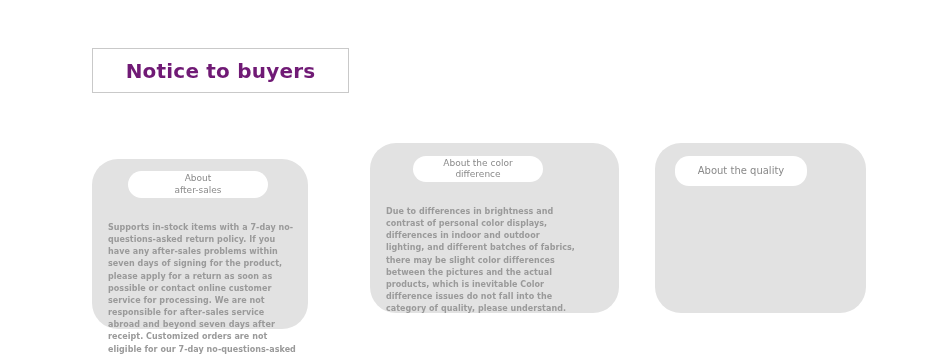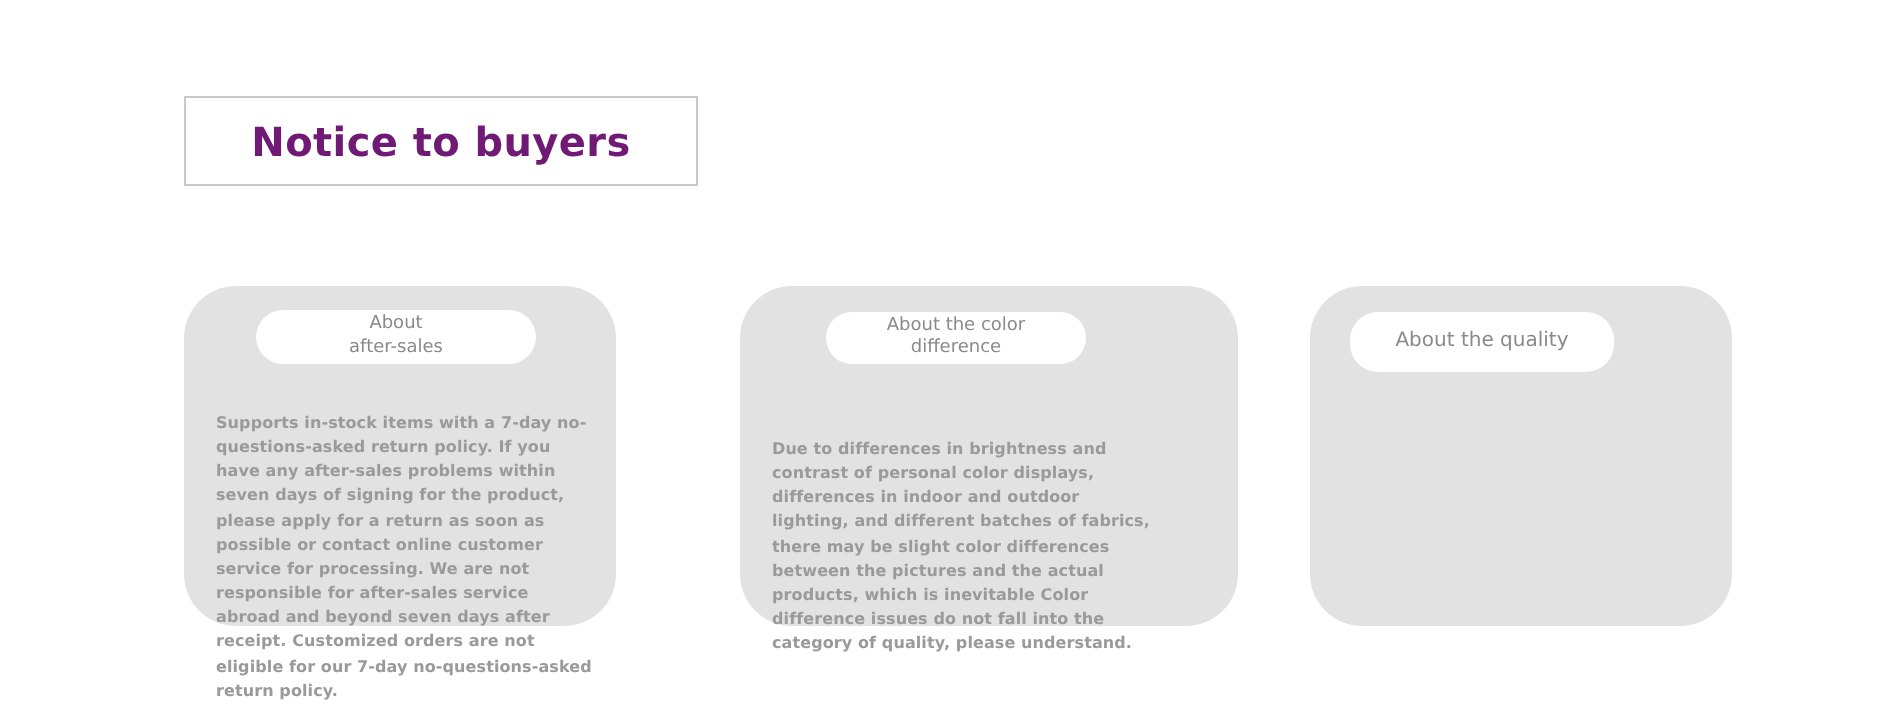--- a/index.html
+++ b/index.html
@@ -44,21 +44,21 @@
 
   
   .card {
     position: absolute;
     background: #e2e2e2;
     border-radius: 26px;
     top: 143px;
     height: 170px;
   }
 
-  .card-1 { left: 92px;  width: 216px; }
+  .card-1 { left: 92px;  width: 216px; margin-top: 16px; }
   .card-2 { left: 370px; width: 249px; }
   .card-3 { left: 655px; width: 211px; }
 
   
   .pill {
     position: absolute;
     background: #ffffff;
     border-radius: 14px;
     display: flex;
     align-items: center;
@@ -84,21 +84,21 @@
   .body-text {
     position: absolute;
     font-size: 8px;
     font-weight: bold;
     color: #9a9a9a;
     line-height: 1.52;
     letter-spacing: 0.05px;
   }
 
   .body-1 { left: 16px; top: 63px; width: 190px; }
-  .body-2 { left: 16px; top: 63px; width: 191px; margin-top: 13px; }
+  .body-2 { left: 16px; top: 63px; width: 191px; }
   .body-3 { left: 13px; top: 61px; width: 196px; }
 </style>
 </head>
 <body>
 
 <div id="page">
 
   <div class="heading-box">
     <span class="heading-text">Notice to buyers</span>
   </div>

